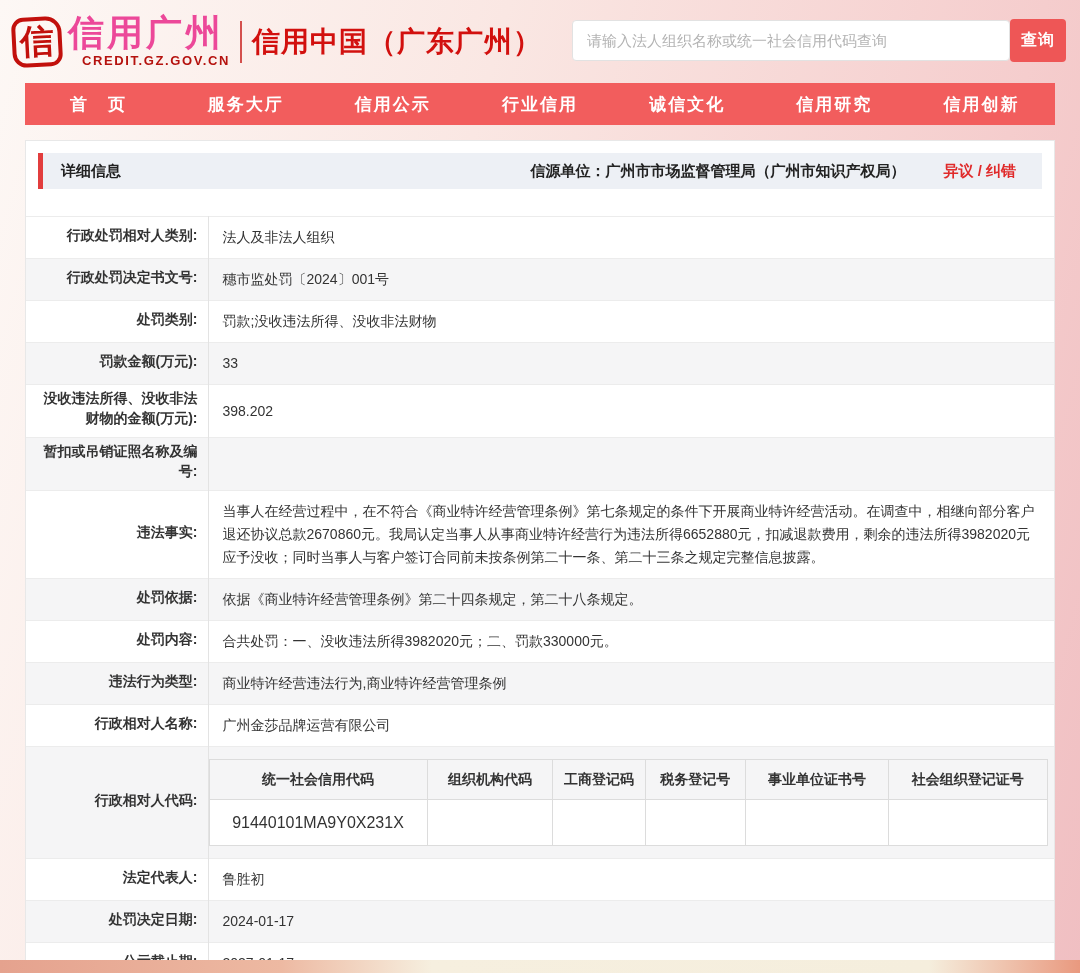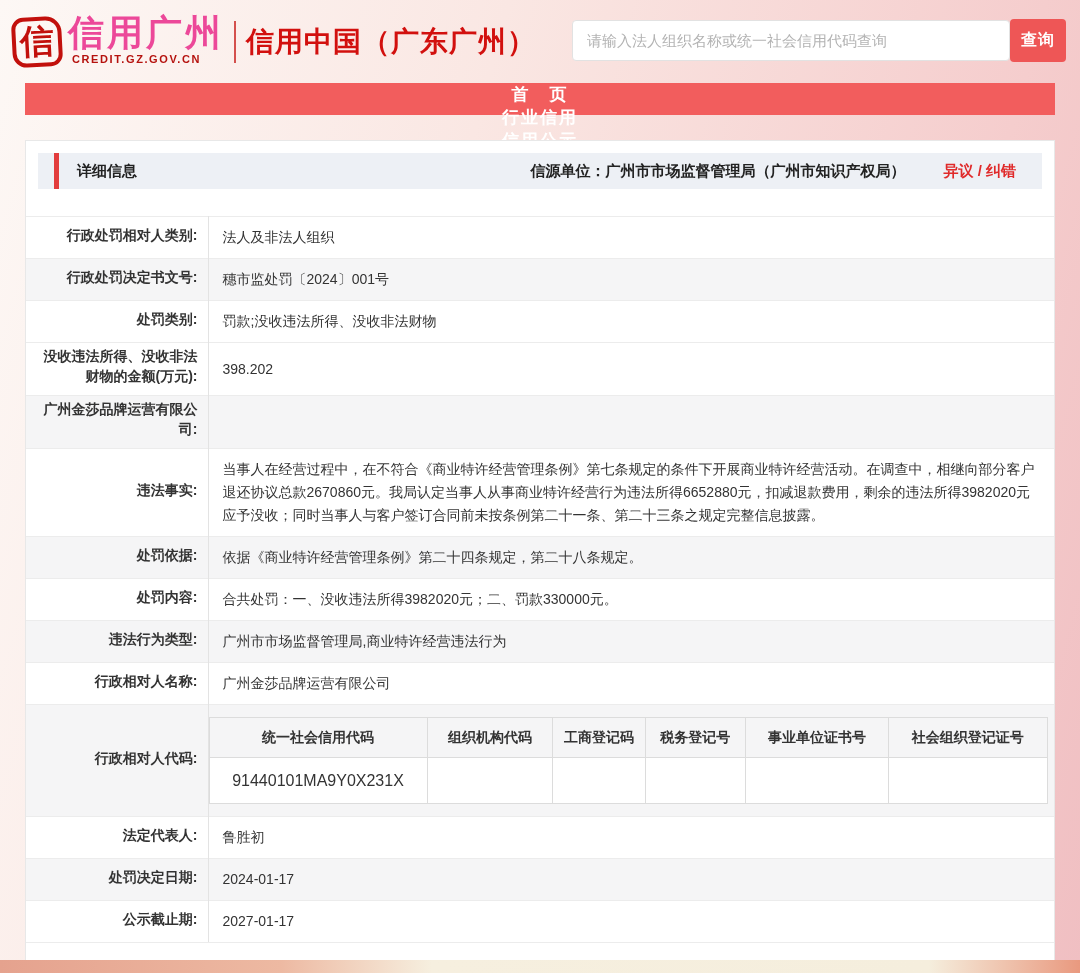--- a/index.html
+++ b/index.html
@@ -24,48 +24,48 @@
     color:#c2100c; font-size:34px; font-weight:bold;
     display:flex; align-items:center; justify-content:center;
     transform: rotate(-3deg);
     font-family:"Liberation Serif","DejaVu Serif",serif;
   }
   .logo-text { margin-left:6px; }
   .site-name {
     font-size:36px; line-height:40px; font-weight:bold; color:#ec4899;
     letter-spacing:3px; font-family:"Liberation Serif","DejaVu Serif",serif;
   }
-  .site-domain { font-size:11px; font-weight:bold; color:#b5120e; letter-spacing:1.6px; margin-left:4px; }
+  .site-domain { font-size:13px; font-weight:bold; color:#b5120e; letter-spacing:1.6px; margin-left:14px; }
   .logo-divider { width:2px; height:42px; background:#d4504d; margin:8px 10px 0 10px; }
   .portal-title { font-size:28px; color:#d2100e; font-weight:600; margin-top:10px; letter-spacing:1px; }
   .search-block { display:flex; align-items:center; gap:0; }
   .search-input {
     width:438px; height:41px; border:1px solid #e2e2e2; border-radius:4px;
     padding:0 14px; font-size:15px; color:#333; background:#fff; outline:none;
   }
   .search-input::placeholder { color:#b3b3b3; }
   .search-btn {
     width:56px; height:43px; border:none; border-radius:4px; cursor:pointer;
     background:#ee5656; color:#fff; font-size:16px; font-weight:bold; letter-spacing:1px;
   }
   
-  .main-nav { margin:3px 25px 0 25px; height:32px; background:#f25d5d; display:flex;flex-direction:column; }
+  .main-nav { margin:3px 25px 0 25px; height:42px; background:#f25d5d; display:flex; }
   .main-nav a {
     flex:1; display:flex; align-items:center; justify-content:center;
     color:#fff; font-size:17px; font-weight:bold; letter-spacing:2px;
     text-decoration:none; cursor:pointer;
   }
   
   .card {
     position:absolute; left:25px; right:25px; top:140px; bottom:11px;
     background:#fff; border:1px solid #e8e8e8; overflow:hidden;
   }
   .detail-head {
     margin:12px 12px 0 12px; height:36px; background:#edf0f5;
-    display:flex; align-items:center;padding-left:16px;
+    display:flex; align-items:center;
   }
   .accent-bar { width:5px; height:100%; background:#e23d3d; margin-right:18px; }
   .detail-title { font-weight:bold; font-size:15px; color:#222; }
   .source-unit { margin-left:auto; font-weight:bold; font-size:15px; color:#222; }
   .dispute-link { color:#e02a2a; font-weight:bold; font-size:15px; margin:0 26px 0 38px; cursor:pointer; text-decoration:none; white-space:nowrap; }
   
   .info { width:100%; border-collapse:collapse; margin-top:27px; font-size:14px; color:#333; }
   .info > tbody > tr > td { border-top:1px solid #ececec; vertical-align:middle; }
   .info > tbody > tr:last-child > td { border-bottom:1px solid #ececec; }
   .info .lbl {
@@ -97,22 +97,23 @@
     <div class="portal-title">信用中国（广东广州）</div>
   </div>
   <div class="search-block">
     <input class="search-input" type="text" placeholder="请输入法人组织名称或统一社会信用代码查询" style="">
     <button class="search-btn">查询</button>
   </div>
 </header>
 
 <nav class="main-nav">
   <a>首　页</a>
+  <a>服务大厅</a>
+  <a>信用公示</a>
   <a>行业信用</a>
-  <a>信用公示</a>
   <a>诚信文化</a>
   <a>信用研究</a>
   <a>信用创新</a>
 </nav>
 
 <main class="card">
   <div class="detail-head">
     <span class="accent-bar"></span>
     <span class="detail-title">详细信息</span>
     <span class="source-unit">信源单位：广州市市场监督管理局（广州市知识产权局）</span>
@@ -126,43 +127,47 @@
         <td class="val">法人及非法人组织</td>
       </tr>
       <tr class="shaded">
         <td class="lbl">行政处罚决定书文号:</td>
         <td class="val">穗市监处罚〔2024〕001号</td>
       </tr>
       <tr>
         <td class="lbl">处罚类别:</td>
         <td class="val">罚款;没收违法所得、没收非法财物</td>
       </tr>
+      <tr class="shaded">
+        <td class="lbl">罚款金额(万元):</td>
+        <td class="val">33</td>
+      </tr>
       <tr>
         <td class="lbl">没收违法所得、没收非法财物的金额(万元):</td>
         <td class="val">398.202</td>
       </tr>
       <tr class="shaded">
-        <td class="lbl">广州金莎品牌运营有限公司:</td>
+        <td class="lbl">暂扣或吊销证照名称及编号:</td>
         <td class="val"></td>
       </tr>
       <tr>
         <td class="lbl">违法事实:</td>
         <td class="val">当事人在经营过程中，在不符合《商业特许经营管理条例》第七条规定的条件下开展商业特许经营活动。在调查中，相继向部分客户退还协议总款2670860元。我局认定当事人从事商业特许经营行为违法所得6652880元，扣减退款费用，剩余的违法所得3982020元应予没收；同时当事人与客户签订合同前未按条例第二十一条、第二十三条之规定完整信息披露。</td>
       </tr>
       <tr class="shaded">
         <td class="lbl">处罚依据:</td>
         <td class="val">依据《商业特许经营管理条例》第二十四条规定，第二十八条规定。</td>
       </tr>
       <tr>
         <td class="lbl">处罚内容:</td>
         <td class="val">合共处罚：一、没收违法所得3982020元；二、罚款330000元。</td>
       </tr>
       <tr class="shaded">
         <td class="lbl">违法行为类型:</td>
-        <td class="val">广州市市场监督管理局,商业特许经营违法行为</td>
+        <td class="val">商业特许经营违法行为,商业特许经营管理条例</td>
       </tr>
       <tr>
         <td class="lbl">行政相对人名称:</td>
         <td class="val">广州金莎品牌运营有限公司</td>
       </tr>
       <tr class="shaded">
         <td class="lbl">行政相对人代码:</td>
         <td class="val code-cell">
           <table class="code-table">
             <tbody>

